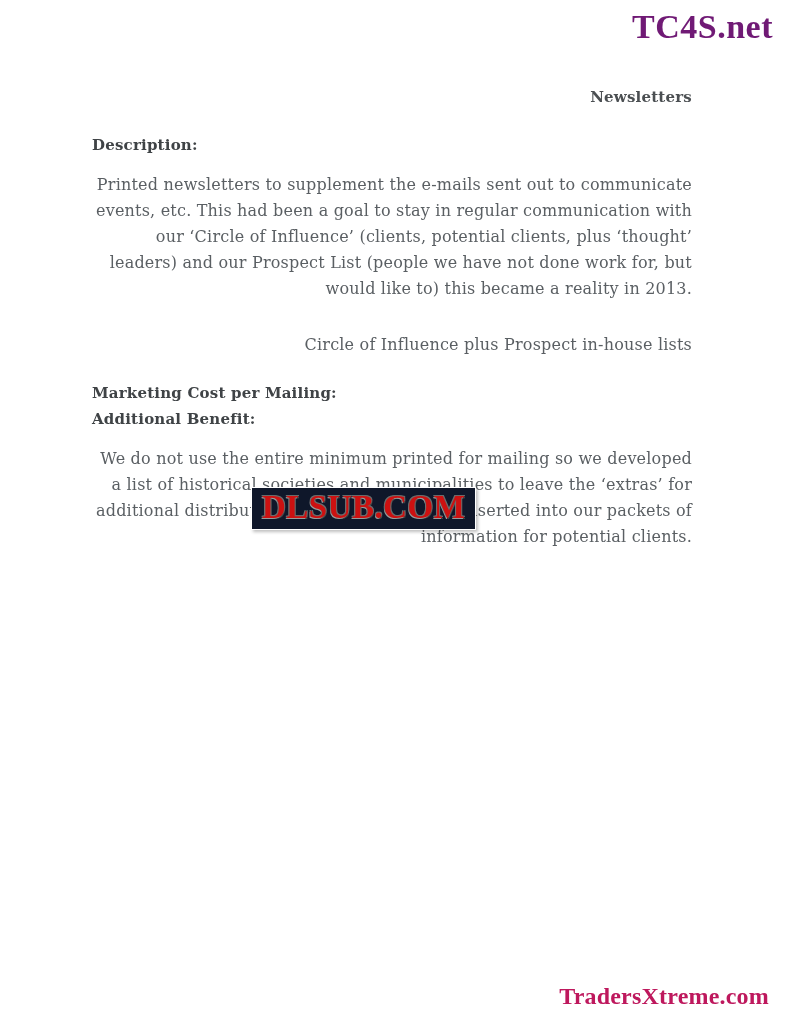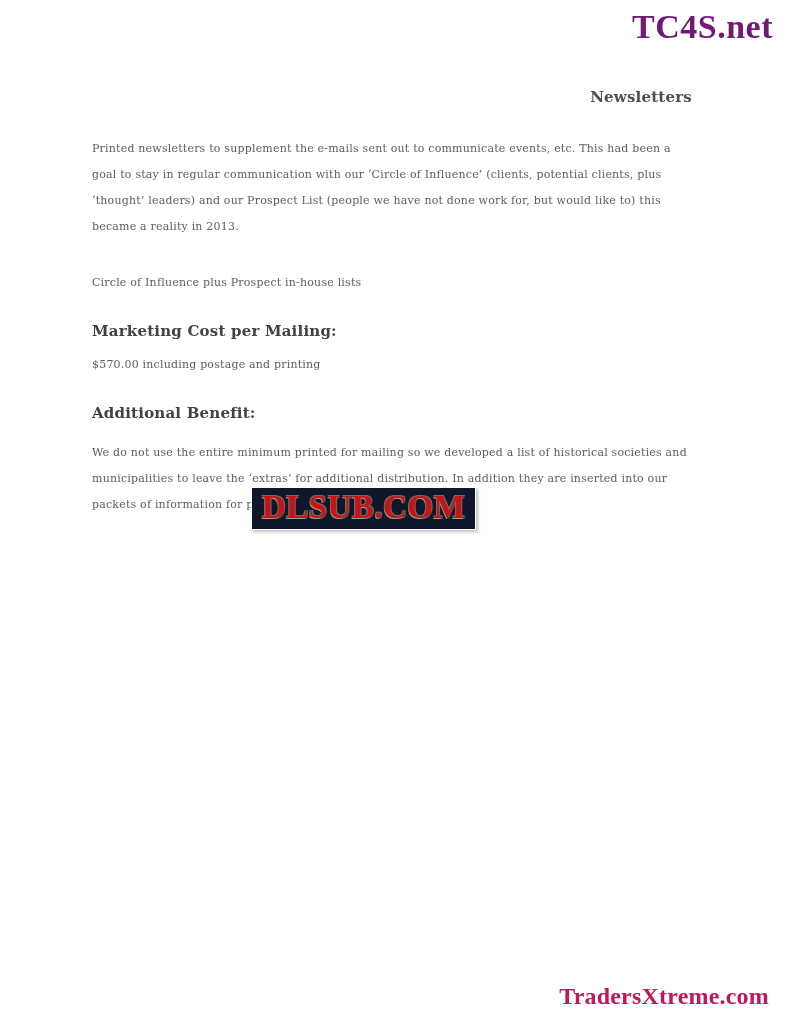--- a/index.html
+++ b/index.html
@@ -54,25 +54,26 @@
 
   .heading {
     font-size: 15px;
     font-weight: bold;
     color: #3f4346;
     margin: 0 0 14px 0;
     letter-spacing: 0.2px;
   }
 
   .para {
-    font-size: 11px;
+    font-size: 16px;
     line-height: 26px;
     color: #5a5f63;
     margin: 12px 0 22px 0;
     letter-spacing: 0.2px;
+    text-align: right;
   }
 
   .block {
     margin-bottom: 8px;
   }
 
   
   #sec-description .heading { margin-bottom: 18px; }
   #sec-description .para { margin-bottom: 30px; }
   #sec-target .heading { margin-bottom: 16px; }
@@ -124,30 +125,30 @@
 
 <div class="page">
 
   <div class="brand-top">TC4S.net</div>
 
   <div class="doc">
 
     <h1 class="doc-title">Newsletters</h1>
 
     <div class="block" id="sec-description">
+      <div class="heading">Description:</div>
       <p class="para">Printed newsletters to supplement the e-mails sent out to communicate events, etc.  This had been a goal to stay in regular communication with our ‘Circle of Influence’ (clients, potential clients, plus ‘thought’ leaders) and our Prospect List (people we have not done work for, but would like to) this became a reality in 2013.</p>
     </div>
 
     <div class="block" id="sec-target">
       <p class="para">Circle of Influence plus Prospect in-house lists</p>
     </div>
 
     <div class="block" id="sec-cost">
       <div class="heading">Marketing Cost per Mailing:</div>
-      <p class="para">$570.00 including postage and printing</p>
     </div>
 
 
     <div class="block" id="sec-benefit">
       <div class="heading">Additional Benefit:</div>
       <p class="para">We do not use the entire minimum printed for mailing so we developed a list of historical societies and municipalities to leave the ‘extras’ for additional distribution.  In addition they are inserted into our packets of information for potential clients.</p>
     </div>
 
   </div>
 

